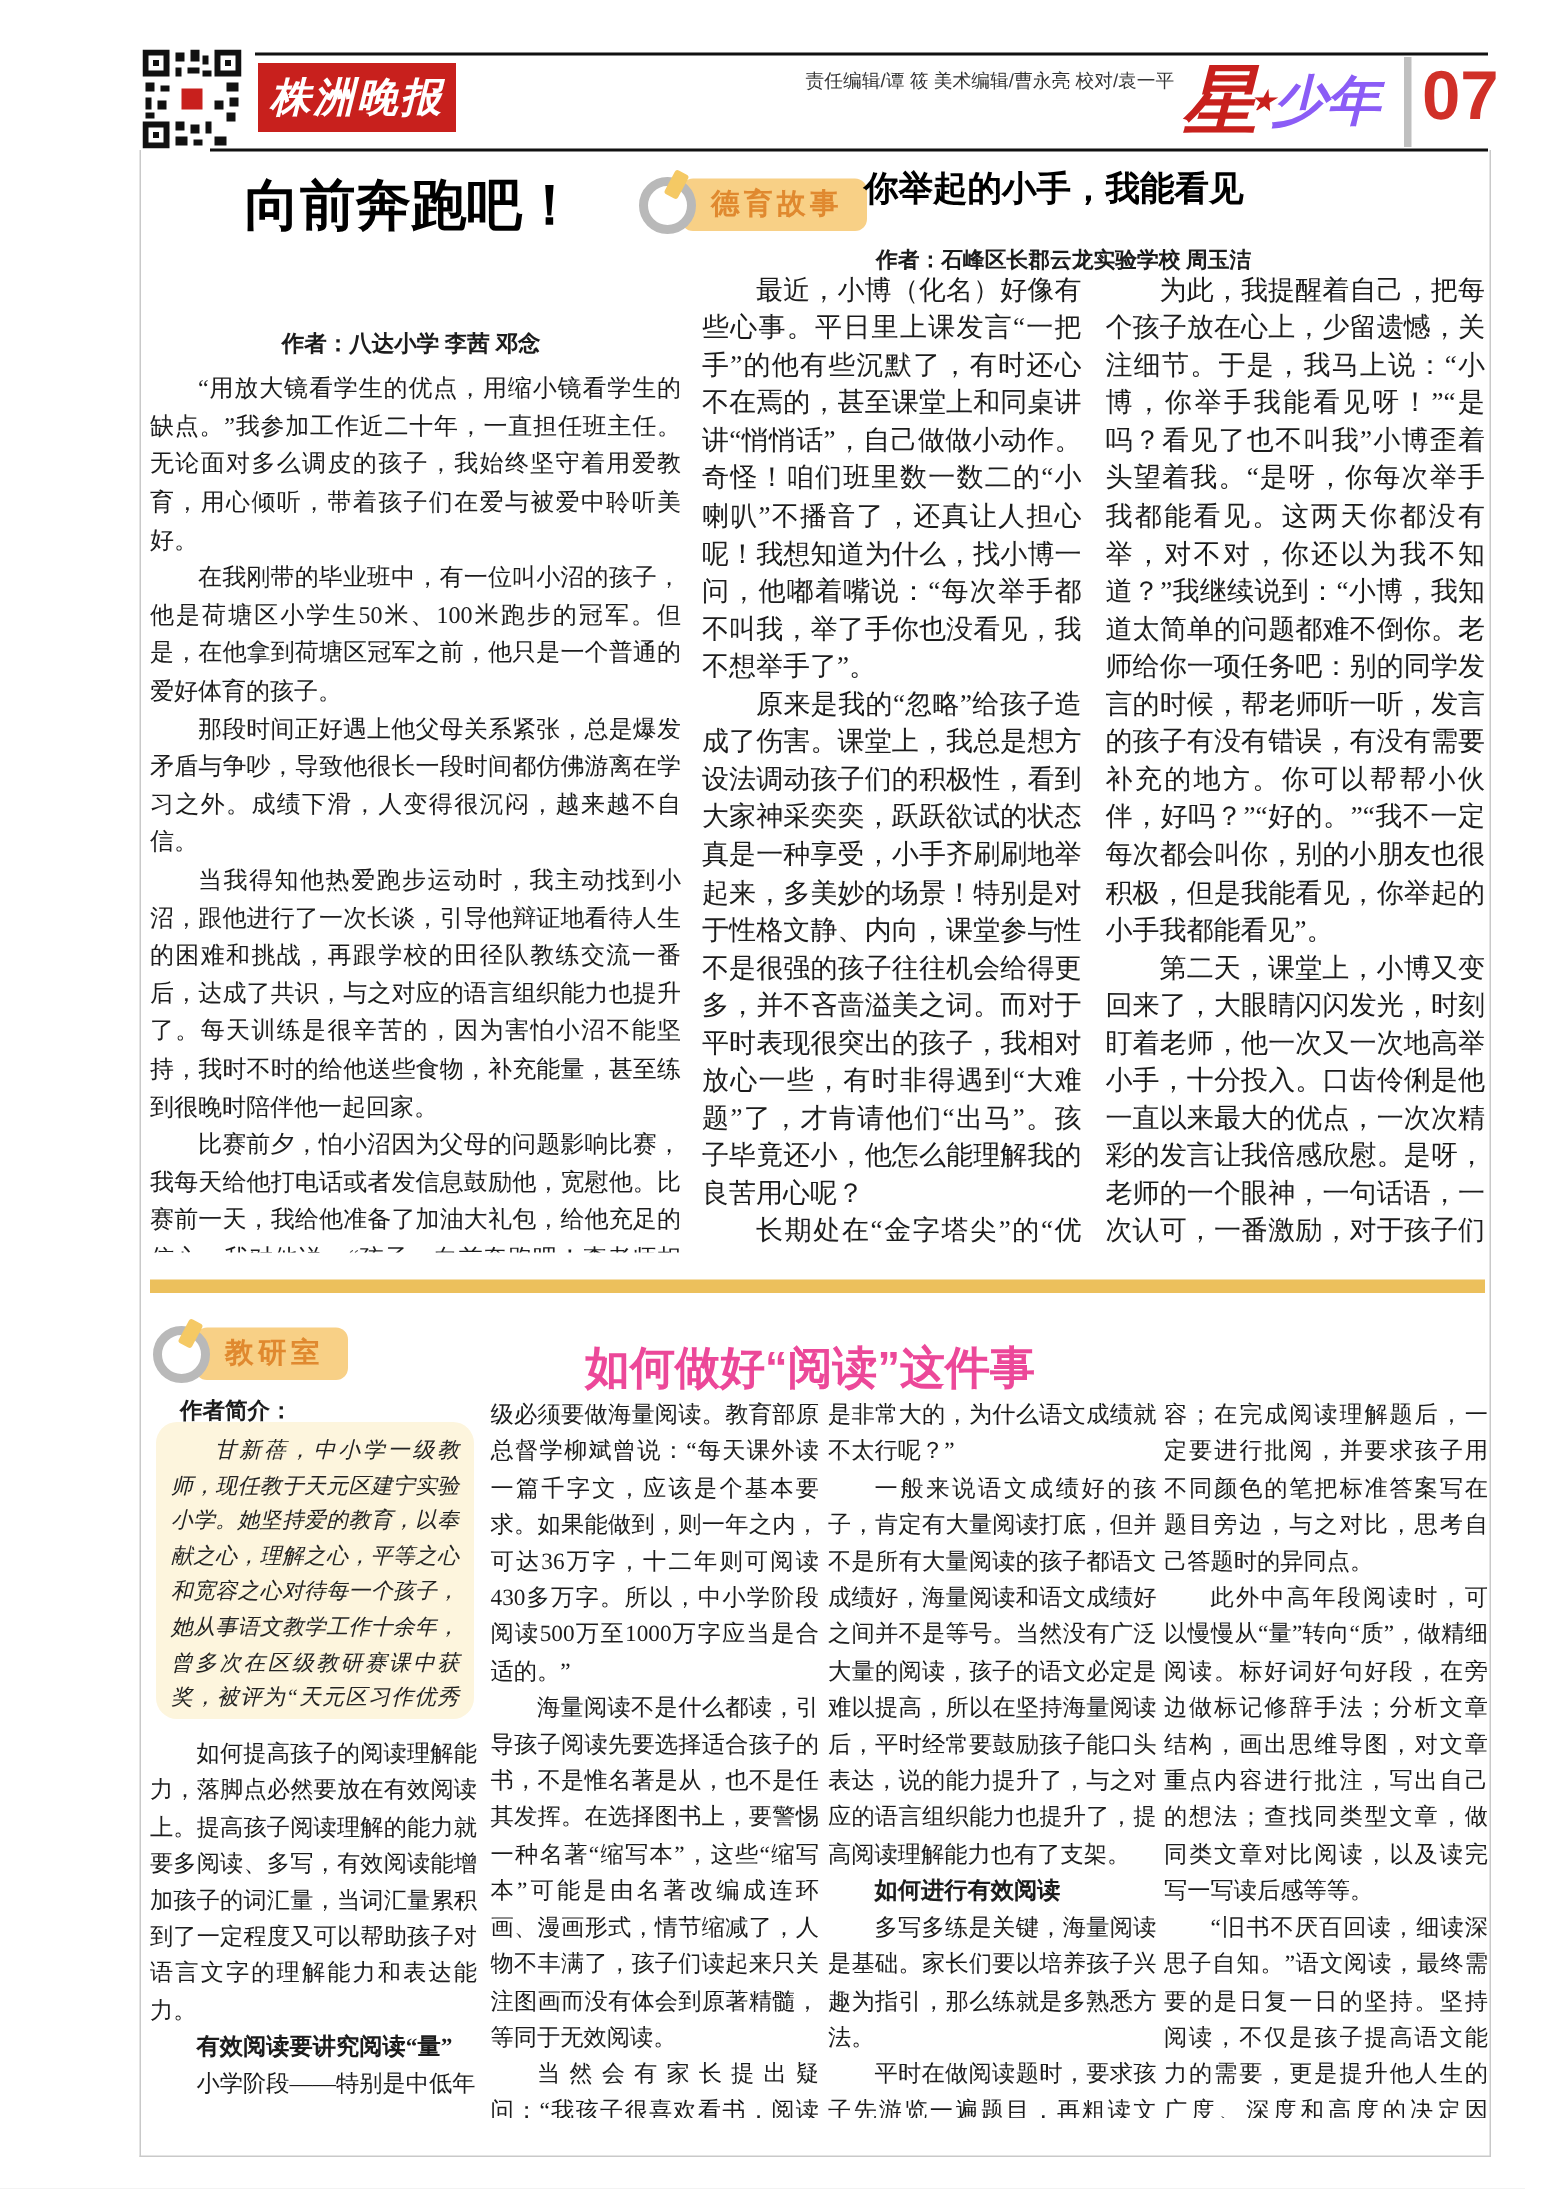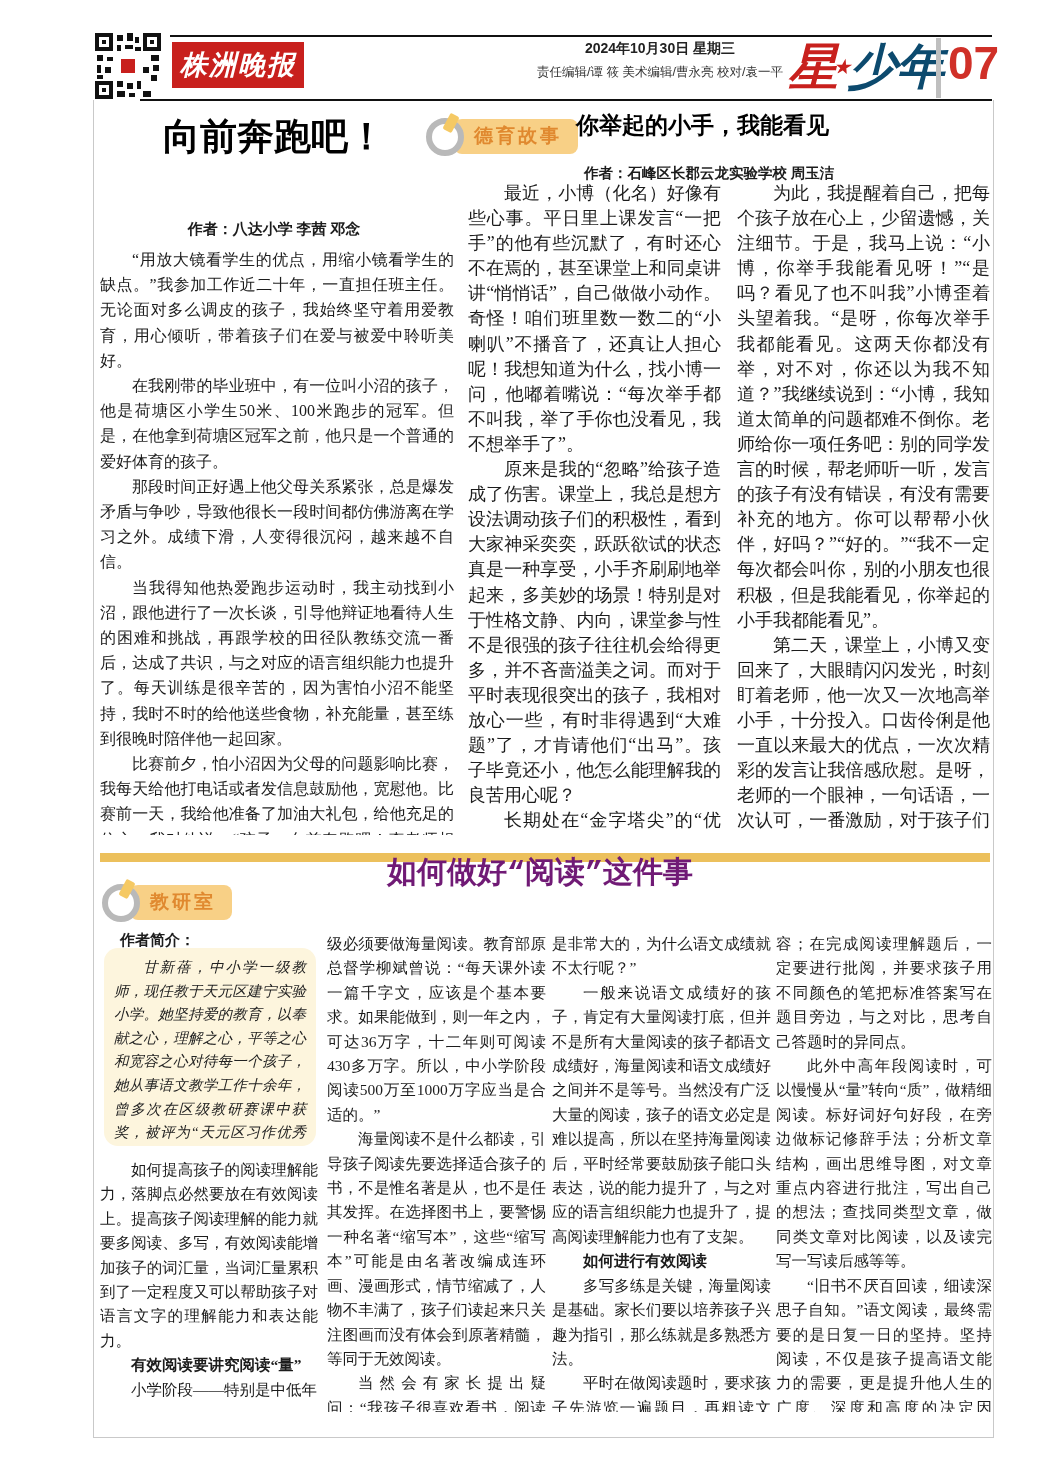--- a/index.html
+++ b/index.html
@@ -15,21 +15,21 @@
             font-weight:bold;font-size:27px;font-style:italic;letter-spacing:2px;
             font-family:"Liberation Serif",serif;}
   #dateblock{position:absolute;left:470px;top:40px;width:380px;text-align:center;
              font-family:"Liberation Sans",sans-serif;}
   #dateline{font-size:14px;font-weight:bold;color:#222;}
   #editorsline{font-size:12.5px;color:#333;margin-top:6px;}
   #starlogo{position:absolute;left:788px;top:36px;height:62px;display:flex;align-items:center;
             font-family:"Liberation Sans",sans-serif;font-weight:bold;font-style:italic;}
   #starlogo .star-char{color:#c8201d;font-size:50px;line-height:1;}
   #starlogo .star-mark{color:#c8201d;font-size:18px;vertical-align:top;margin-left:-4px;}
-  #starlogo .rest-chars{color:#0c4a6e;font-size:48px;line-height:1;margin-left:-2px;}
+  #starlogo .rest-chars{color:#8b5cf6;font-size:36px;line-height:1;margin-left:-2px;}
   #pagenum-bar{position:absolute;left:936px;top:38px;width:5px;height:60px;background:#bfbfbf;}
   #pagenum{position:absolute;left:948px;top:36px;font-size:46px;font-weight:bold;color:#d03028;
            font-family:"Liberation Sans",sans-serif;}
   
   .badge{position:absolute;display:flex;align-items:center;}
   .badge-icon{position:relative;width:40px;height:40px;margin-right:-10px;z-index:2;}
   .badge-ring{position:absolute;left:2px;top:2px;width:26px;height:26px;border:6px solid #b9b9b9;
               border-radius:50%;background:#fff;}
   .badge-wedge{position:absolute;left:22px;top:-2px;width:10px;height:18px;background:#f5c964;
                transform:rotate(28deg);border-radius:2px;}
@@ -46,22 +46,22 @@
            font-size:16px;line-height:25.2px;}
   
   #a2-title{position:absolute;left:576px;top:110px;width:400px;
             font-family:"Liberation Sans",sans-serif;font-weight:bold;font-size:23px;color:#000;}
   #a2-author{position:absolute;left:584px;top:164px;width:400px;font-weight:bold;font-size:14.5px;}
   #a2-cols{position:absolute;left:468px;top:181px;width:522px;height:655px;display:flex;gap:16px;}
   .a2-col{flex:1;overflow:hidden;font-size:18px;line-height:25.1px;}
   
   #divider{position:absolute;left:100px;top:853px;width:890px;height:9px;background:#ecc05c;}
   
-  #a3-title{position:absolute;left:300px;top:852px;width:480px;text-align:center;
-            font-family:Liberation Mono, monospace;font-weight:bold;font-size:30px;color:#701a75;}
+  #a3-title{position:absolute;left:300px;top:892px;width:480px;text-align:center;
+            font-family:Liberation Sans, sans-serif;font-weight:bold;font-size:30px;color:#ec4899;}
   #a3-intro-label{position:absolute;left:120px;top:931px;font-weight:bold;font-size:15px;
                   font-family:"Liberation Sans",sans-serif;z-index:3;}
   #a3-intro-box{position:absolute;left:104px;top:948px;width:212px;height:198px;background:#fdf5dd;
                 border-radius:14px;padding:8px 10px;box-sizing:border-box;overflow:hidden;z-index:1;}
   #a3-intro-text{font-style:italic;font-size:14.5px;line-height:23.6px;text-indent:2em;
                  text-align:justify;color:#222;}
   .a3-col{position:absolute;overflow:hidden;font-size:15.5px;line-height:24.4px;}
   #a3-c1{left:100px;top:1158px;width:218px;height:252px;}
   #a3-c2{left:327px;top:932px;width:219px;height:480px;}
   #a3-c3{left:552px;top:932px;width:219px;height:480px;}
@@ -118,21 +118,20 @@
           <rect x="3.5" y="3.5" width="2" height="2"></rect>
           <rect x="27.5" y="3.5" width="2" height="2"></rect>
           <rect x="3.5" y="27.5" width="2" height="2"></rect>
         </g>
       <rect x="13" y="13" width="7" height="7" fill="#c8201d"></rect>
     </svg>
     <div class="rule" style="left:170px;top:35px;width:822px;height:2px;"></div>
     <div class="rule" style="left:140px;top:99px;width:852px;height:2px;"></div>
     <div id="masthead">株洲晚报</div>
     <div id="dateblock">
-      <div id="dateline">2024年10月30日  星期三</div>
       <div id="editorsline">责任编辑/谭 筱  美术编辑/曹永亮  校对/袁一平</div>
     </div>
     <div id="starlogo">
       <span class="star-char">星</span>
       <span class="star-mark">★</span>
       <span class="rest-chars">少年</span>
     </div>
     <div id="pagenum-bar"></div>
     <div id="pagenum">07</div>
   </div>

